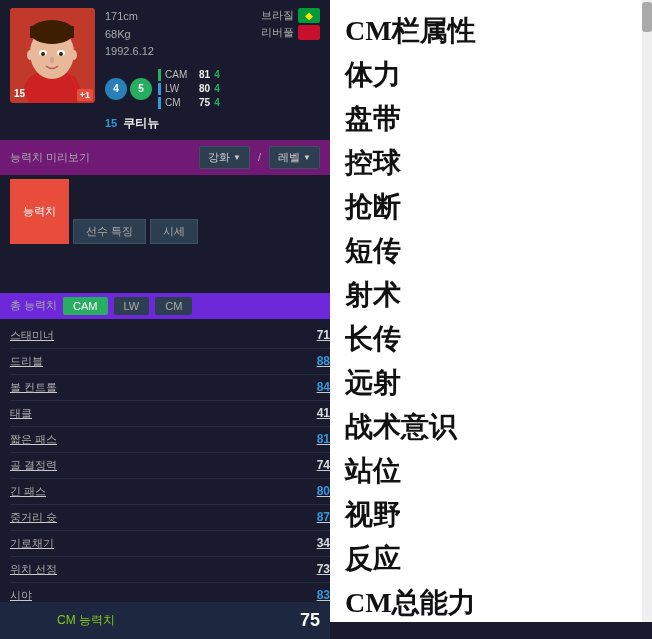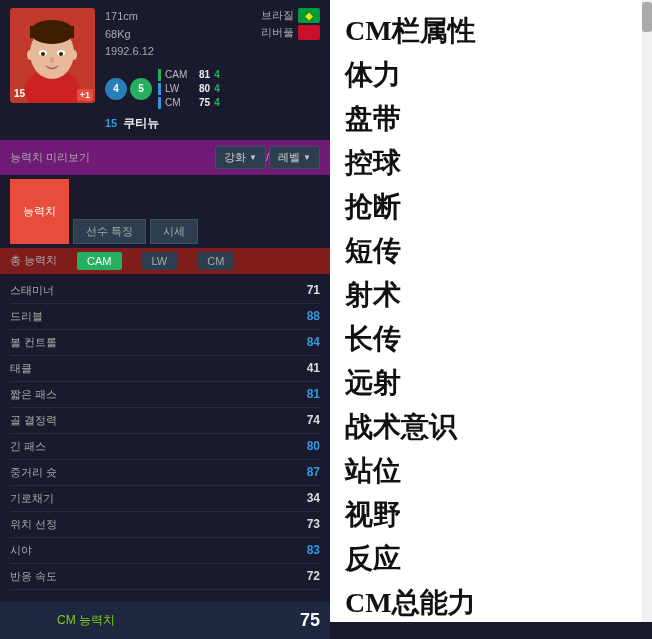--- a/index.html
+++ b/index.html
@@ -205,20 +205,21 @@
       background: #701a75;
     }
 
     .preview-label {
       color: #aaa;
       font-size: 11px;
     }
 
     .preview-controls {
       display: flex;
+      gap: 8px;
       align-items: center;
     }
 
     .dropdown-btn {
       background: #2c3e50;
       color: #ccc;
       border: 1px solid #3d5166;
       padding: 3px 8px;
       font-size: 11px;
       border-radius: 2px;
@@ -260,22 +261,23 @@
       background: #2c3e50;
       color: #aaa;
       margin-top: 40px;
     }
 
     
     .ability-filter {
       display: flex;
       align-items: center;
       padding: 4px 10px;
-      gap: 20px;
-      background: #7f1d1d;
+      gap: 6px;
+      background: #6d28d9;
+      margin-top: 45px;
     }
 
     .ability-filter-label {
       color: #aaa;
       font-size: 11px;
     }
 
     .filter-tab {
       padding: 3px 10px;
       font-size: 11px;
@@ -291,21 +293,22 @@
 
     .filter-tab.pos {
       background: #2c3e50;
       color: #aaa;
     }
 
     
     .stats-list {
       flex: 1;
       overflow-y: auto;
-      padding: 4px 10px 4px 10px;
+      padding: 4px 0 4px 10px;
+      text-decoration: underline;
     }
 
     .stats-list::-webkit-scrollbar {
       width: 4px;
     }
     .stats-list::-webkit-scrollbar-track { background: #1a1a2e; }
     .stats-list::-webkit-scrollbar-thumb { background: #3d5166; }
 
     .stat-row {
       display: flex;

